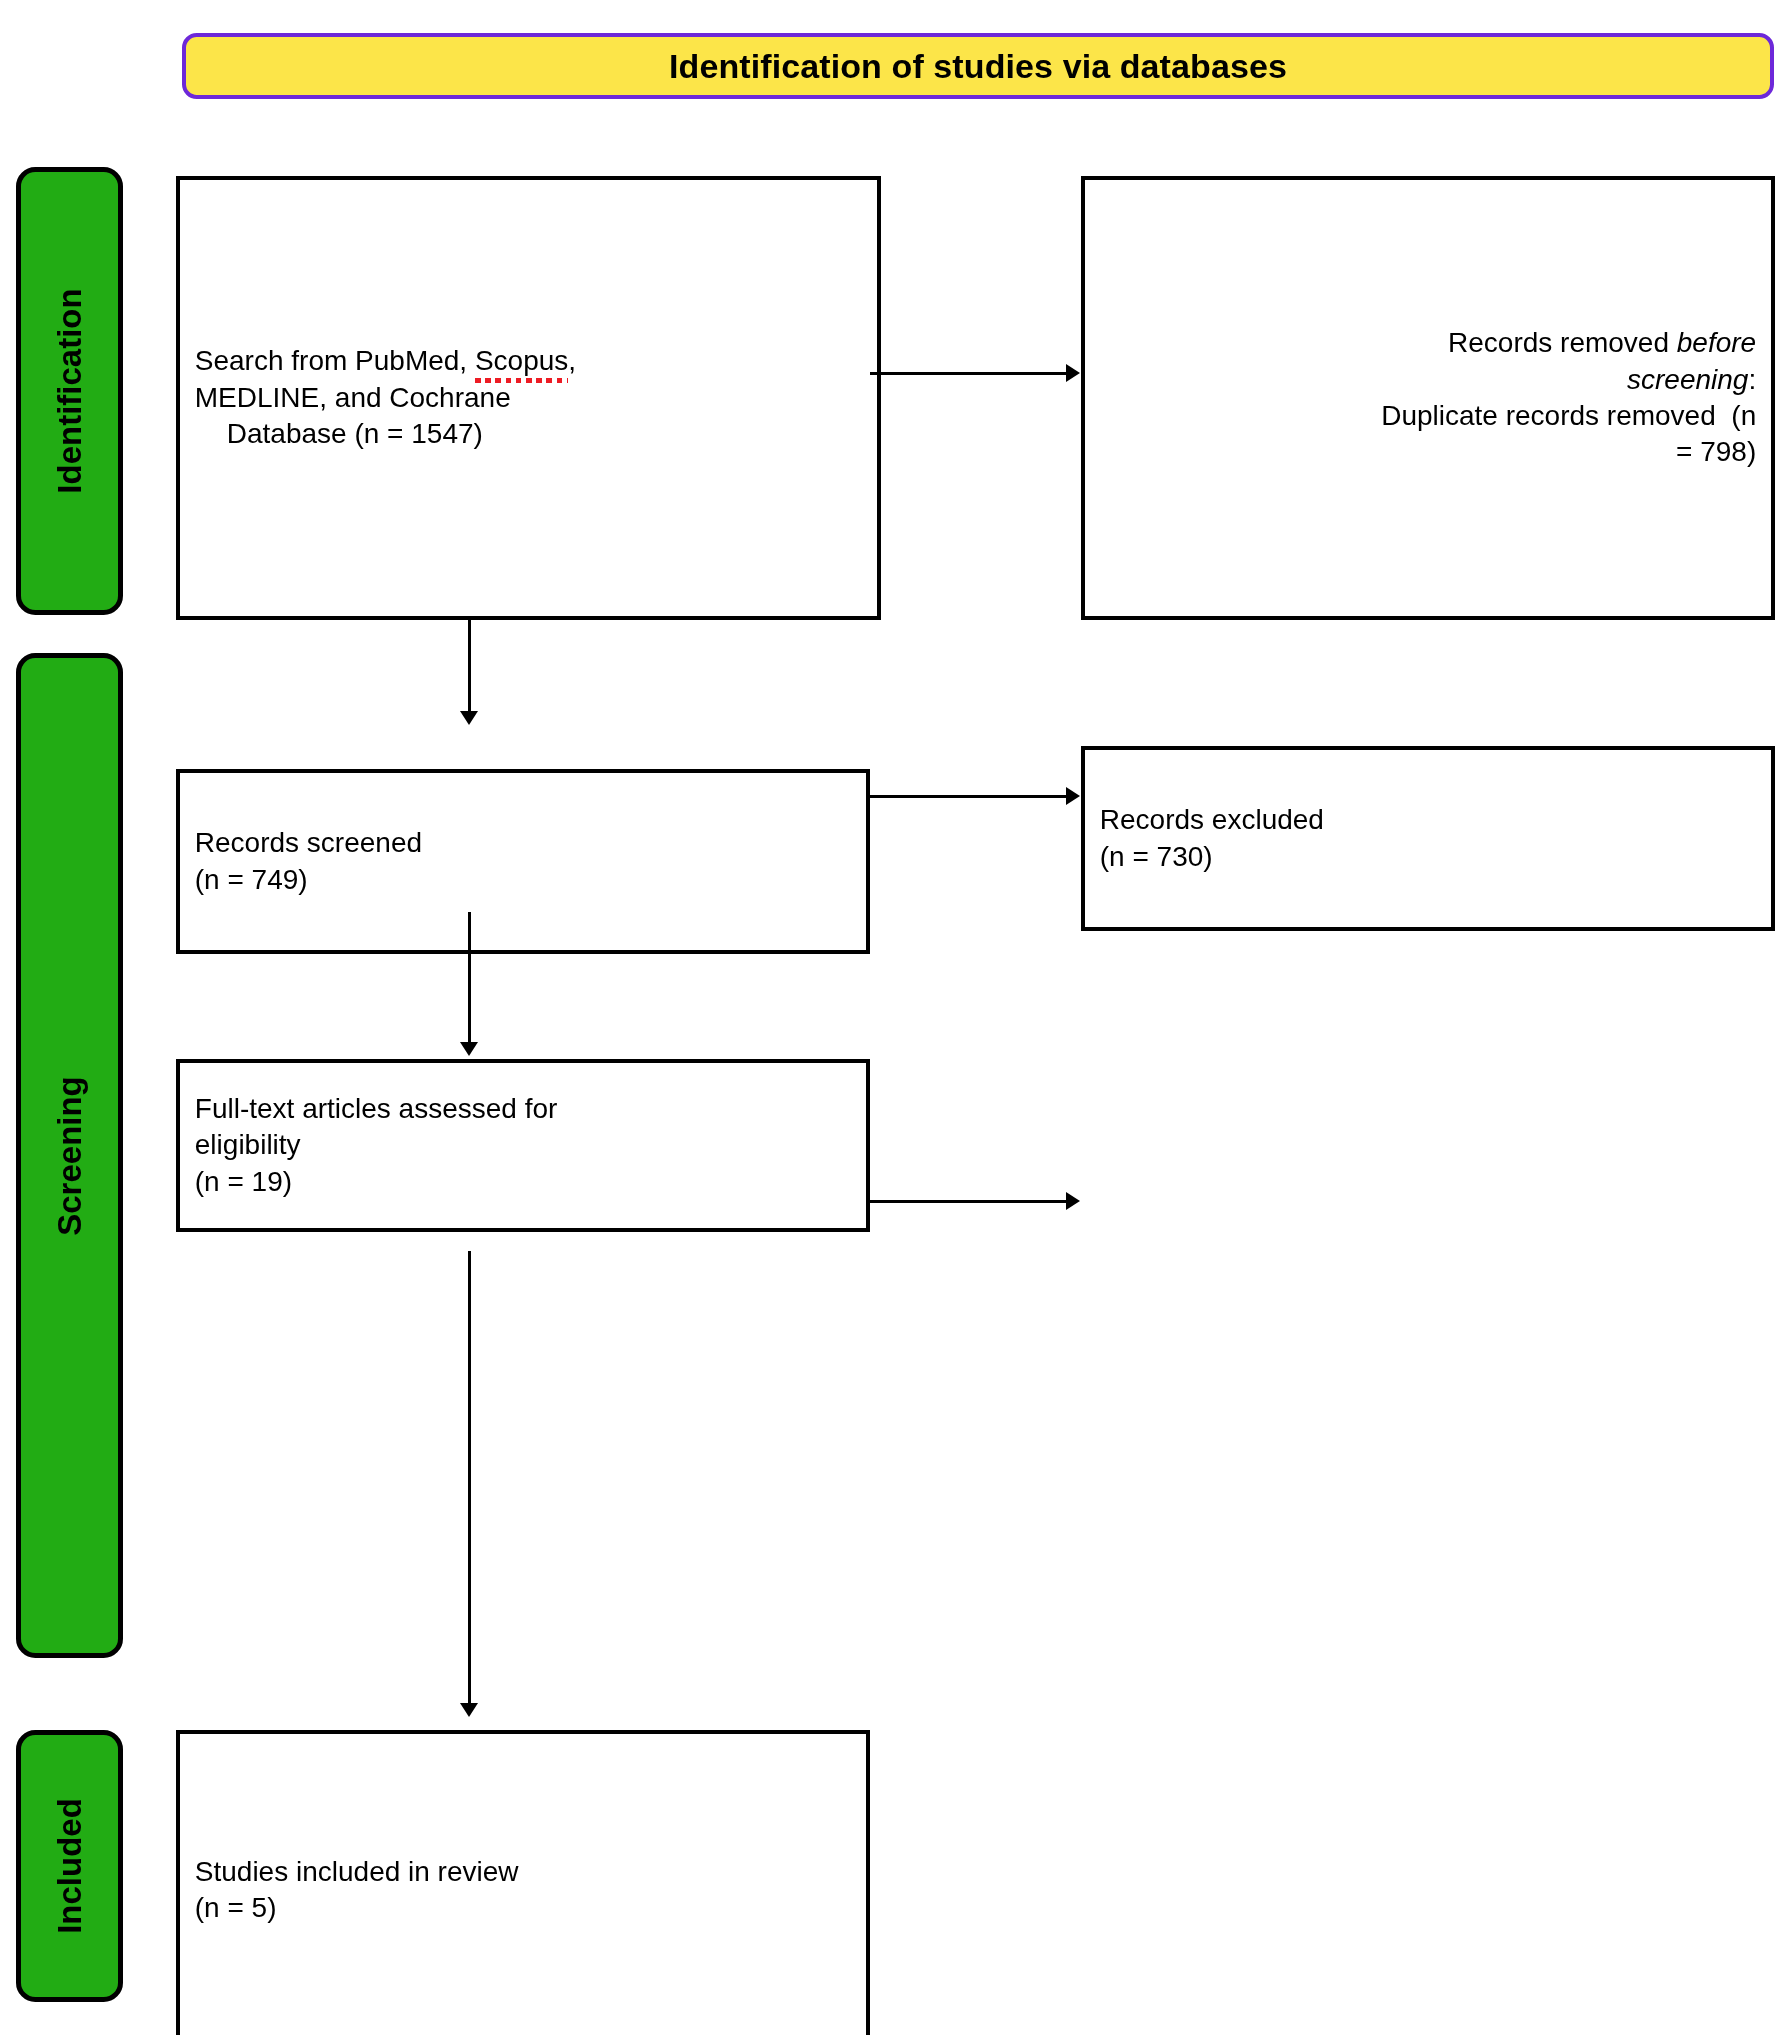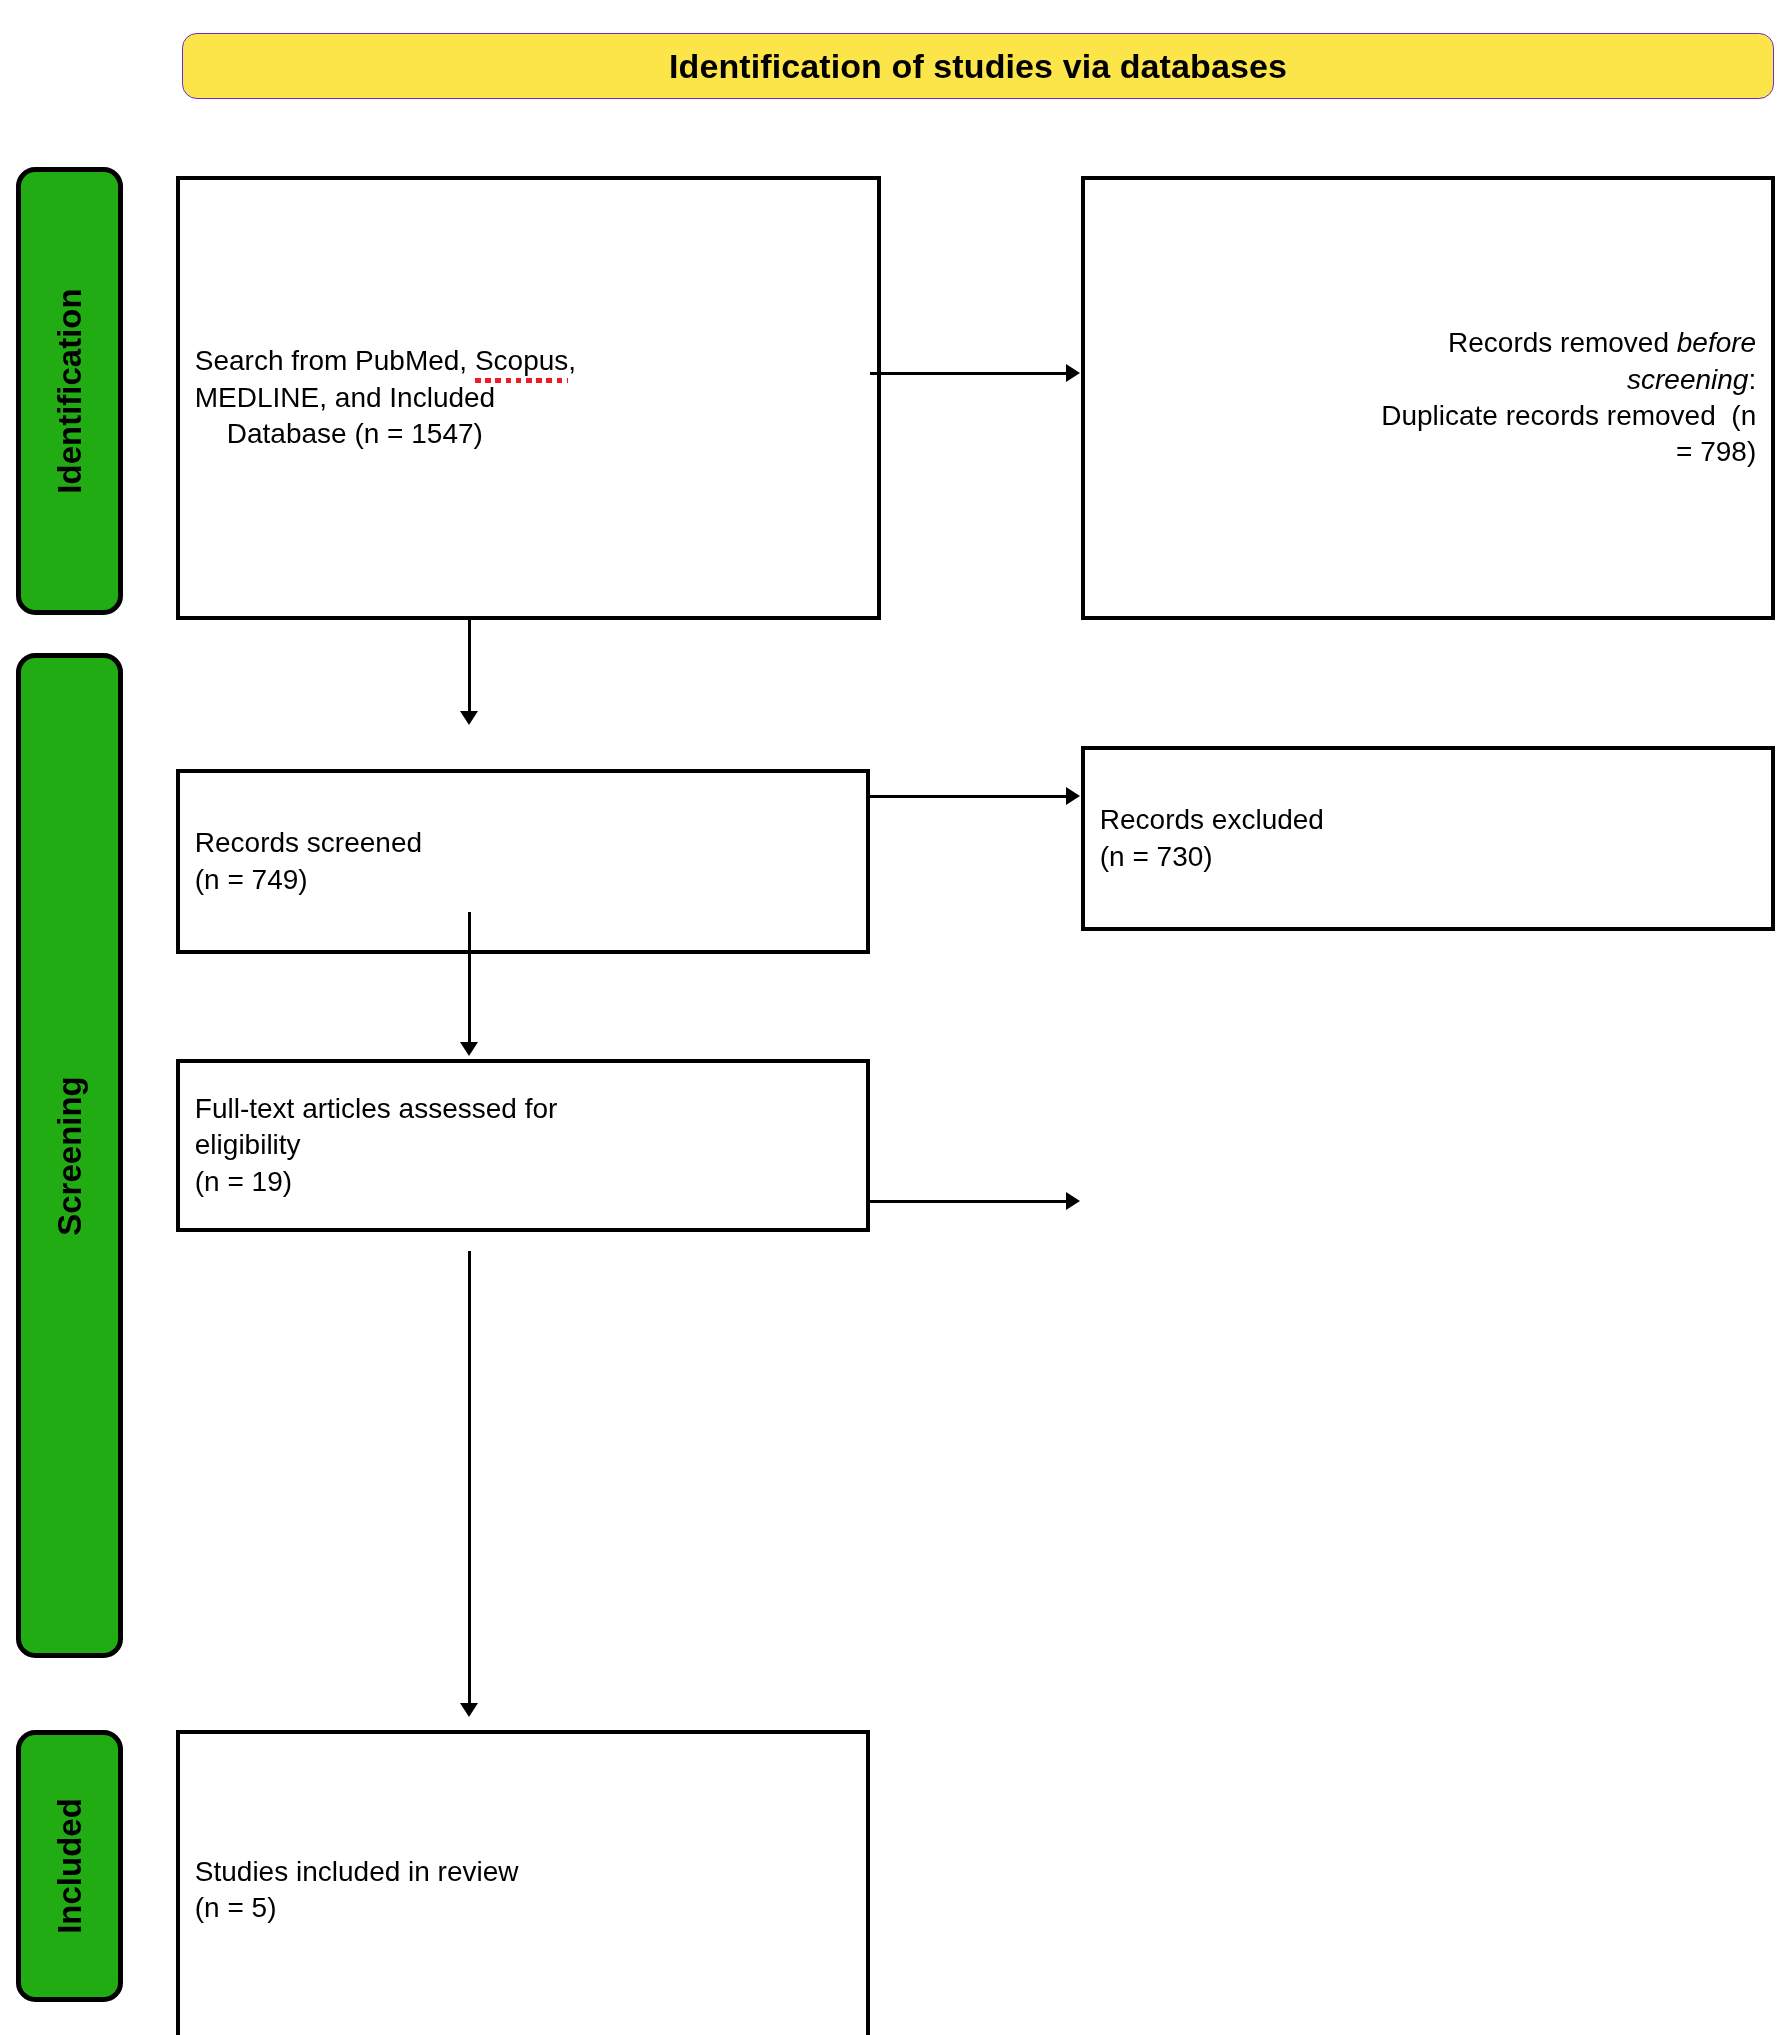--- a/index.html
+++ b/index.html
@@ -19,21 +19,21 @@
   }
 
   
   .header-banner {
     position: absolute;
     left: 182px;
     top: 33px;
     width: 1592px;
     height: 66px;
     background: #FCE549;
-    border: 1px solid #6d28d9;
+    border: 4px solid #6d28d9;
     border-radius: 14.8px;
     box-sizing: border-box;
     display: flex;
     align-items: center;
     justify-content: center;
   }
   .header-title {
     font-size: 34px;
     font-weight: bold;
     color: #000000;
@@ -152,21 +152,21 @@
   <div class="stage-bar" id="stage-screening">
     <span class="stage-label">Screening</span>
   </div>
 
   <div class="stage-bar" id="stage-included">
     <span class="stage-label">Included</span>
   </div>
 
   <div class="flow-box" id="box-search">
     <div class="flow-text"><span>Search from PubMed, </span><span class="squiggle">Scopus</span><span>,</span></div>
-    <div class="flow-text">MEDLINE, and Included</div>
+    <div class="flow-text">MEDLINE, and Cochrane</div>
     <div class="flow-text indented">Database (n = 1547)</div>
   </div>
 
   <div class="flow-box" id="box-removed">
     <div class="flow-text"><span>Records removed </span><em>before</em></div>
     <div class="flow-text"><em>screening</em><span>:</span></div>
     <div class="flow-text indented">Duplicate records removed  (n</div>
     <div class="flow-text">= 798)</div>
   </div>
 

